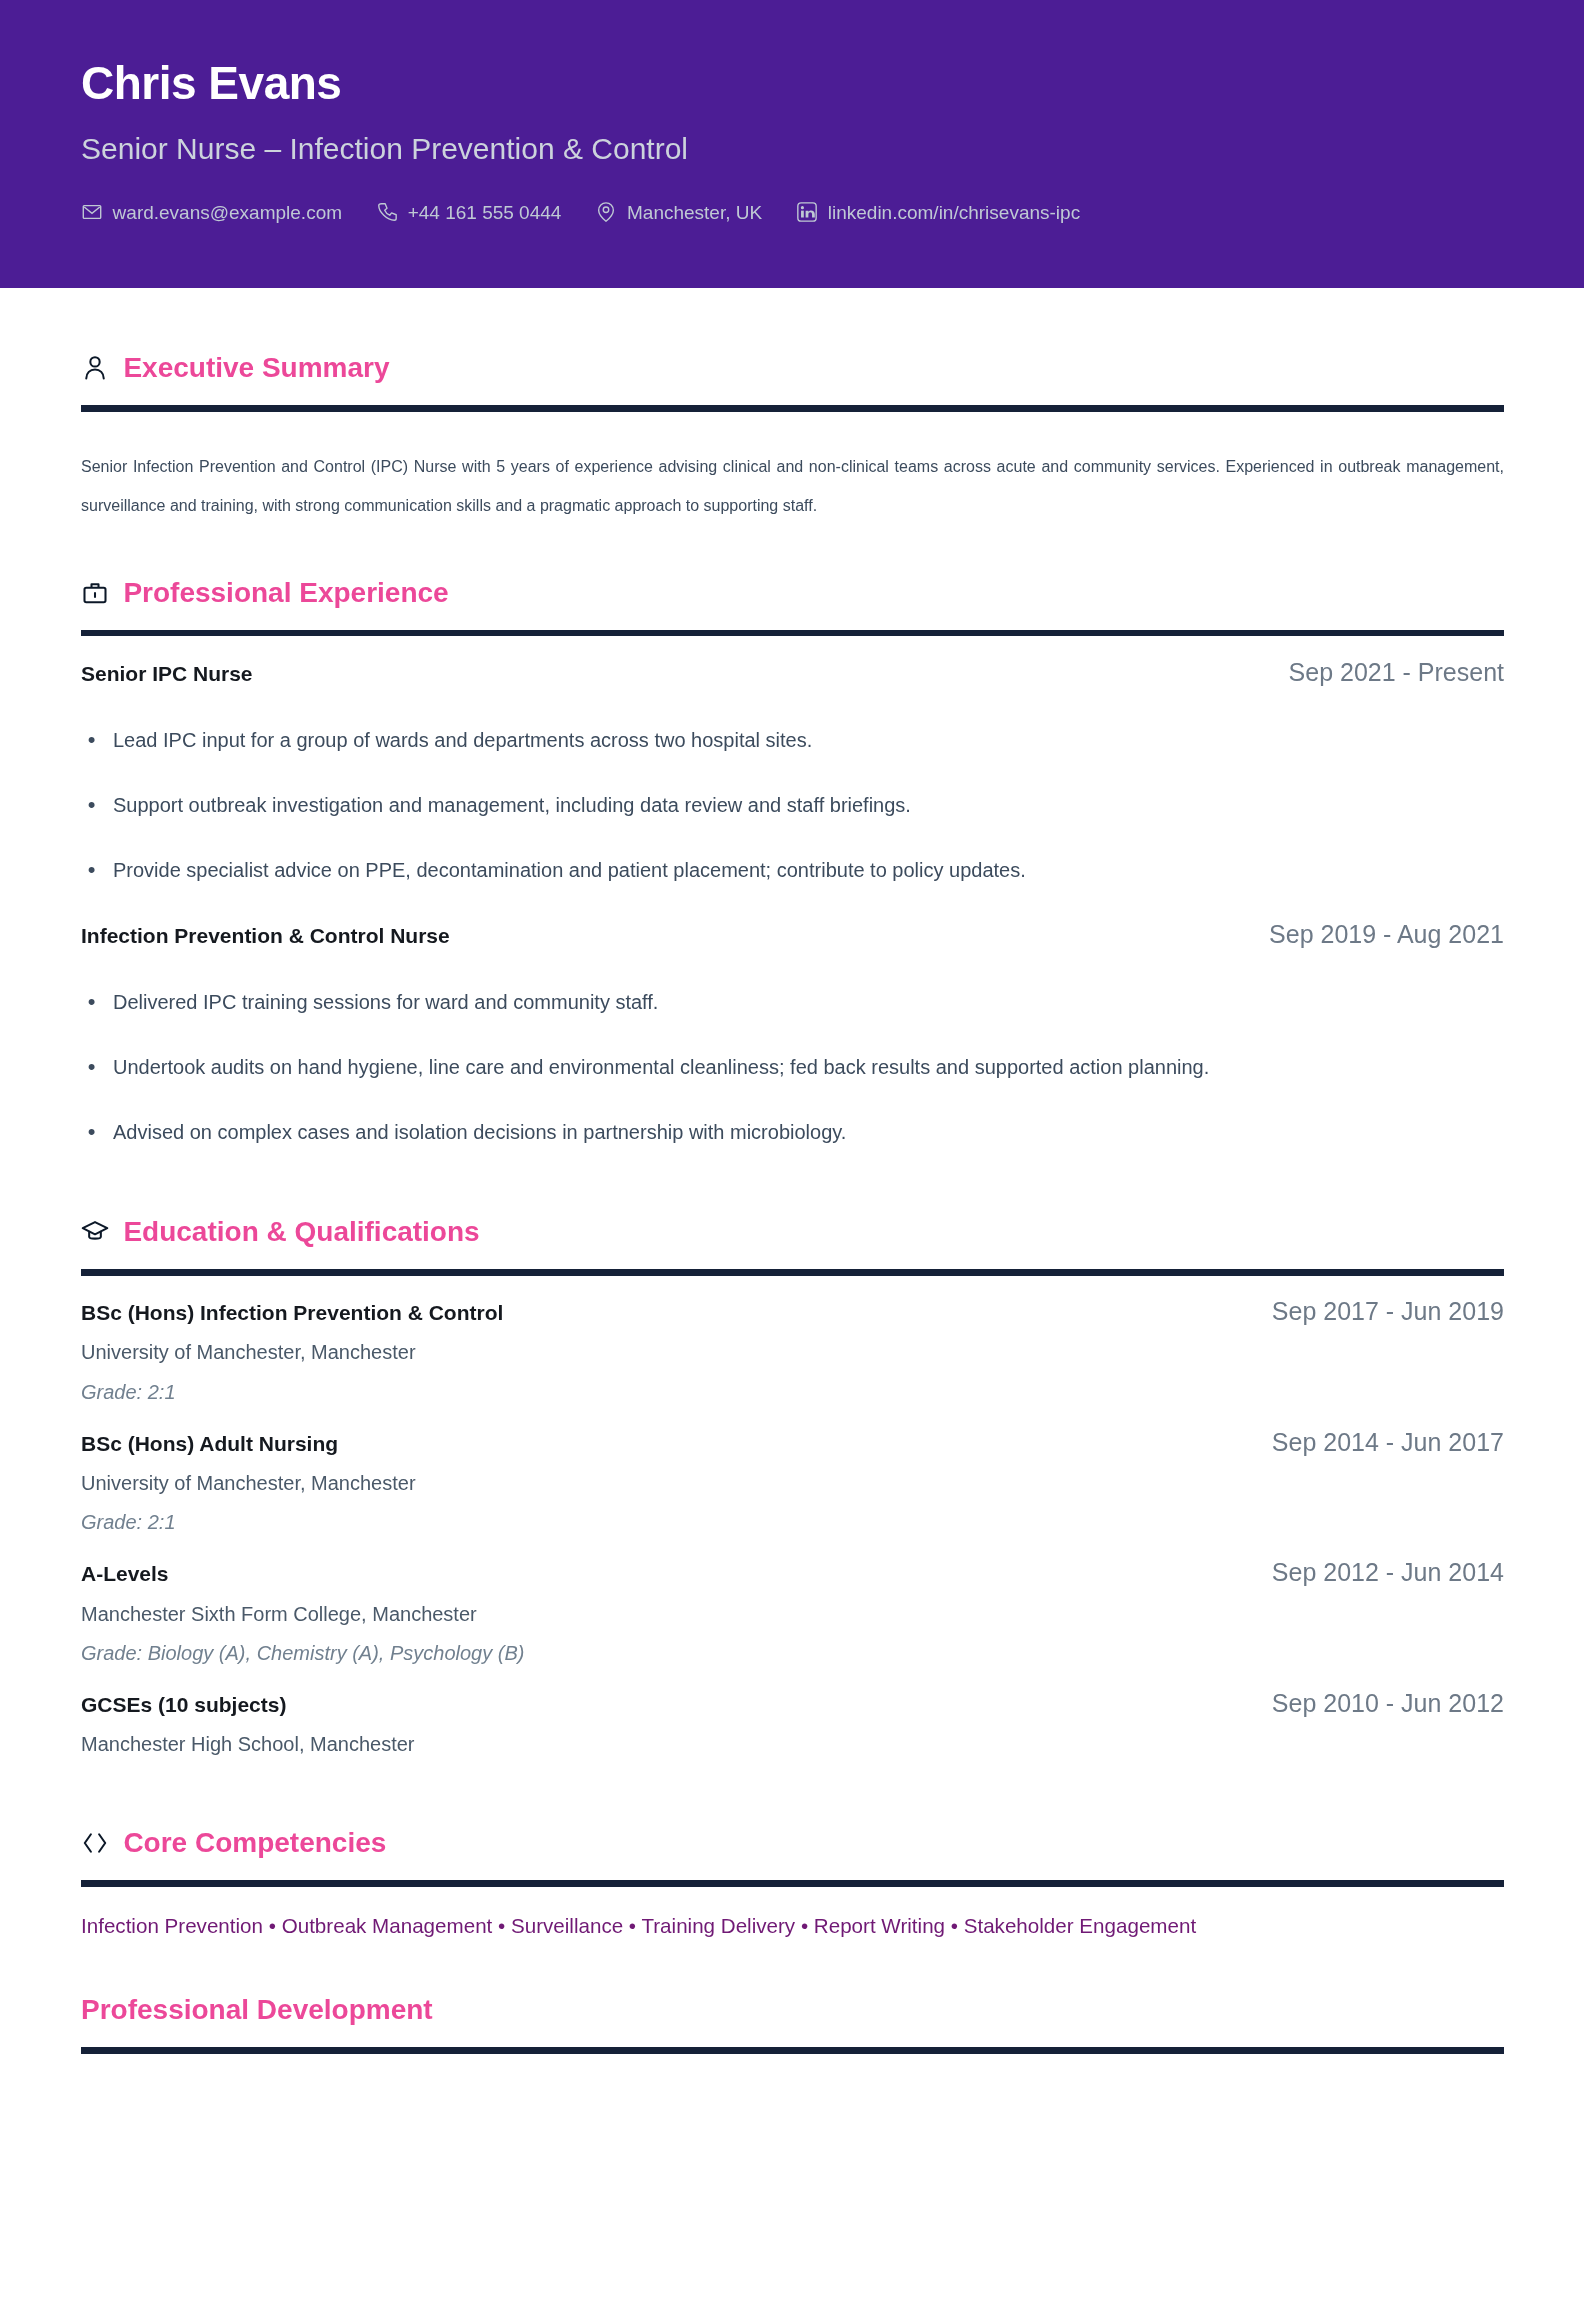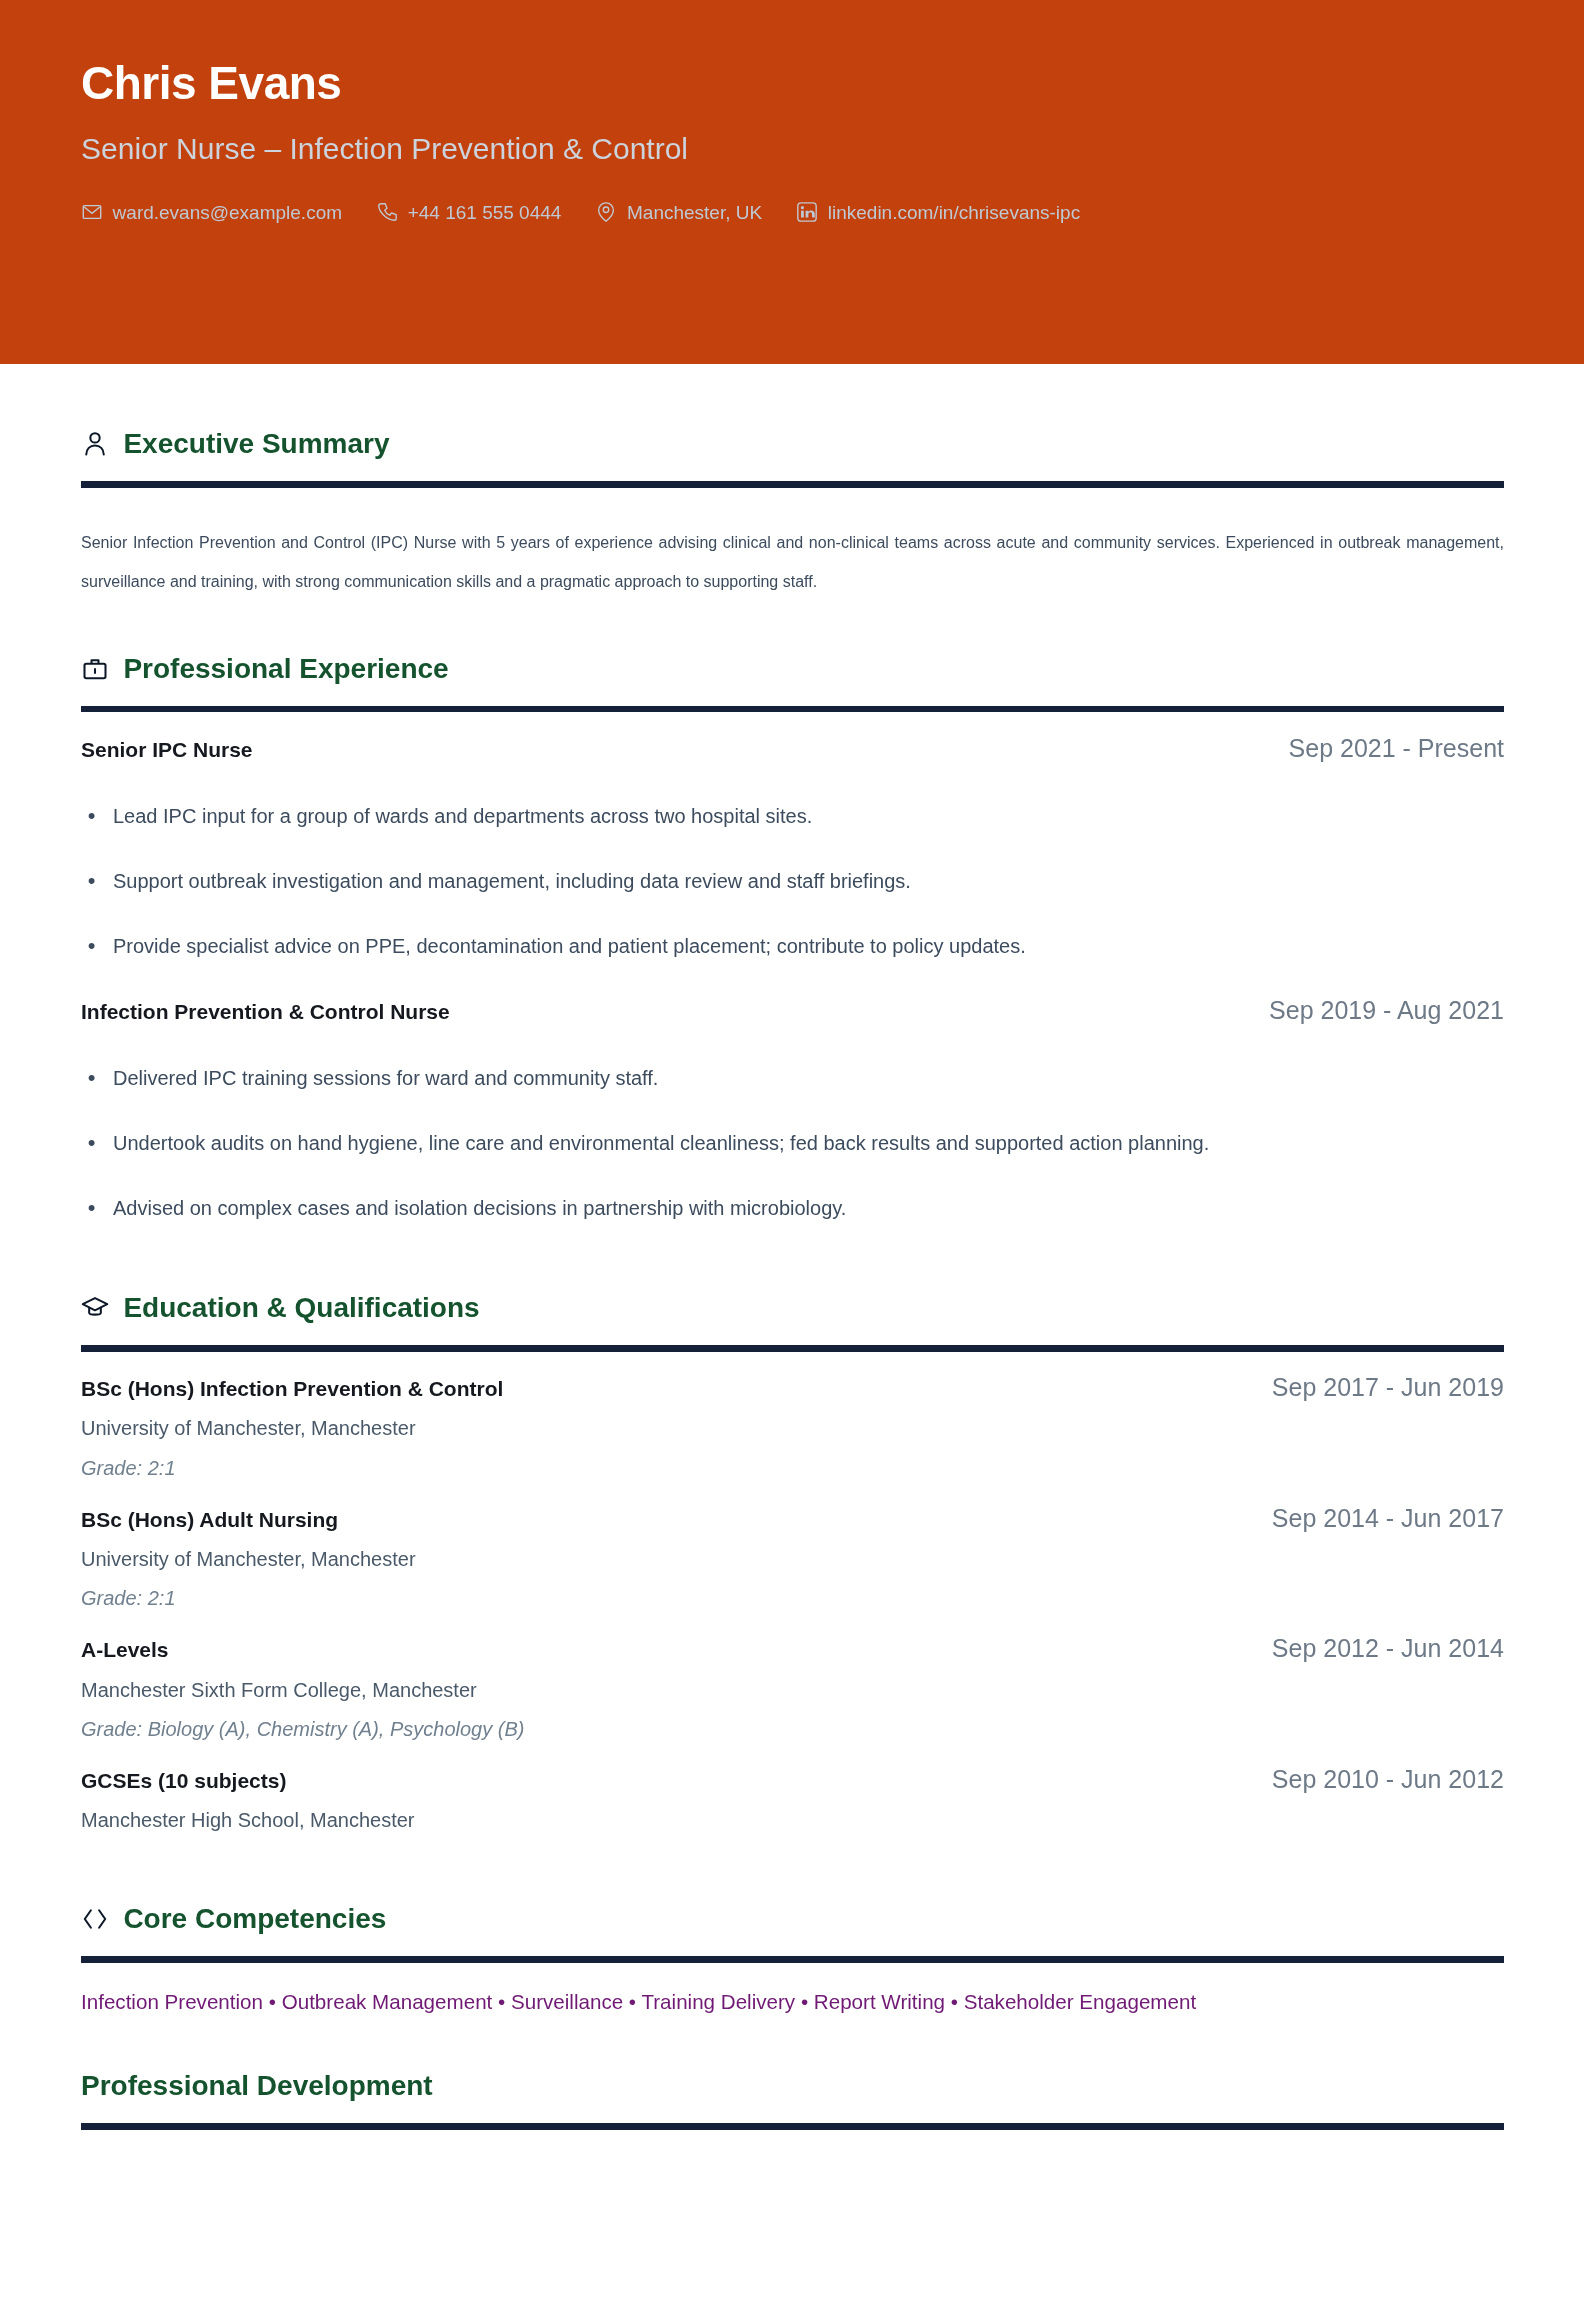--- a/index.html
+++ b/index.html
@@ -4,36 +4,36 @@
 <style>
   * { margin:0; padding:0; box-sizing:border-box; }
   html,body { background:#e8e8e8; }
   body { font-family:"Liberation Sans", sans-serif; }
   .page {
     width:1585px; height:2319px; background:#ffffff;
     overflow:hidden; position:relative;
   }
   
   .hdr {
-    background:#c2410c; height:364px; padding:59px 81px 0 81px;
+    background:#4c1d95; height:288px; padding:59px 81px 0 81px;
   }
   .hdr-name { color:#ffffff; font-size:46px; font-weight:bold; line-height:1.05; letter-spacing:-0.5px; }
   .hdr-headline { color:#ccd3dc; font-size:30px; font-weight:400; margin-top:27px; line-height:1; }
   .contact-row { display:flex; align-items:center; gap:34px; margin-top:37px; color:#bfc9d4; }
   .contact-item { display:flex; align-items:center; gap:9.6px; font-size:19px; line-height:1; }
   .contact-item svg { width:22px; height:22px; flex:0 0 auto; }
   
   main { padding:0 81px; color:#3c4b5d; }
   .sec { margin-top:72px; }
   .sec-summary { margin-top:65px; }
   .sec-experience { margin-top:53px; }
   .sec-development { margin-top:57px; }
   .sec-head { display:flex; align-items:center; gap:14.4px; color:#0c1828; }
   .sec-head svg { width:28px; height:28px; flex:0 0 auto; }
-  .sec-head h2 { font-size:28px; font-weight:bold; line-height:30px; color:#14532d; }
+  .sec-head h2 { font-size:28px; font-weight:bold; line-height:30px; color:#ec4899; }
   .rule { height:6.7px; background:#152138; margin-top:22px; }
   .summary-text { margin-top:35px; font-size:16px; line-height:39px; text-align:justify; color:#3c4b5d; }
   
   .job + .job { margin-top:40px; }
   .row-split { display:flex; justify-content:space-between; align-items:baseline; margin-top:25px; }
   .item-title { font-size:21px; font-weight:bold; color:#15191f; line-height:25px; }
   .item-date { font-size:25px; color:#6d7987; line-height:23px; }
   ul.bullets { list-style:none; margin-top:42px; }
   ul.bullets li {
     position:relative; padding-left:32px;

